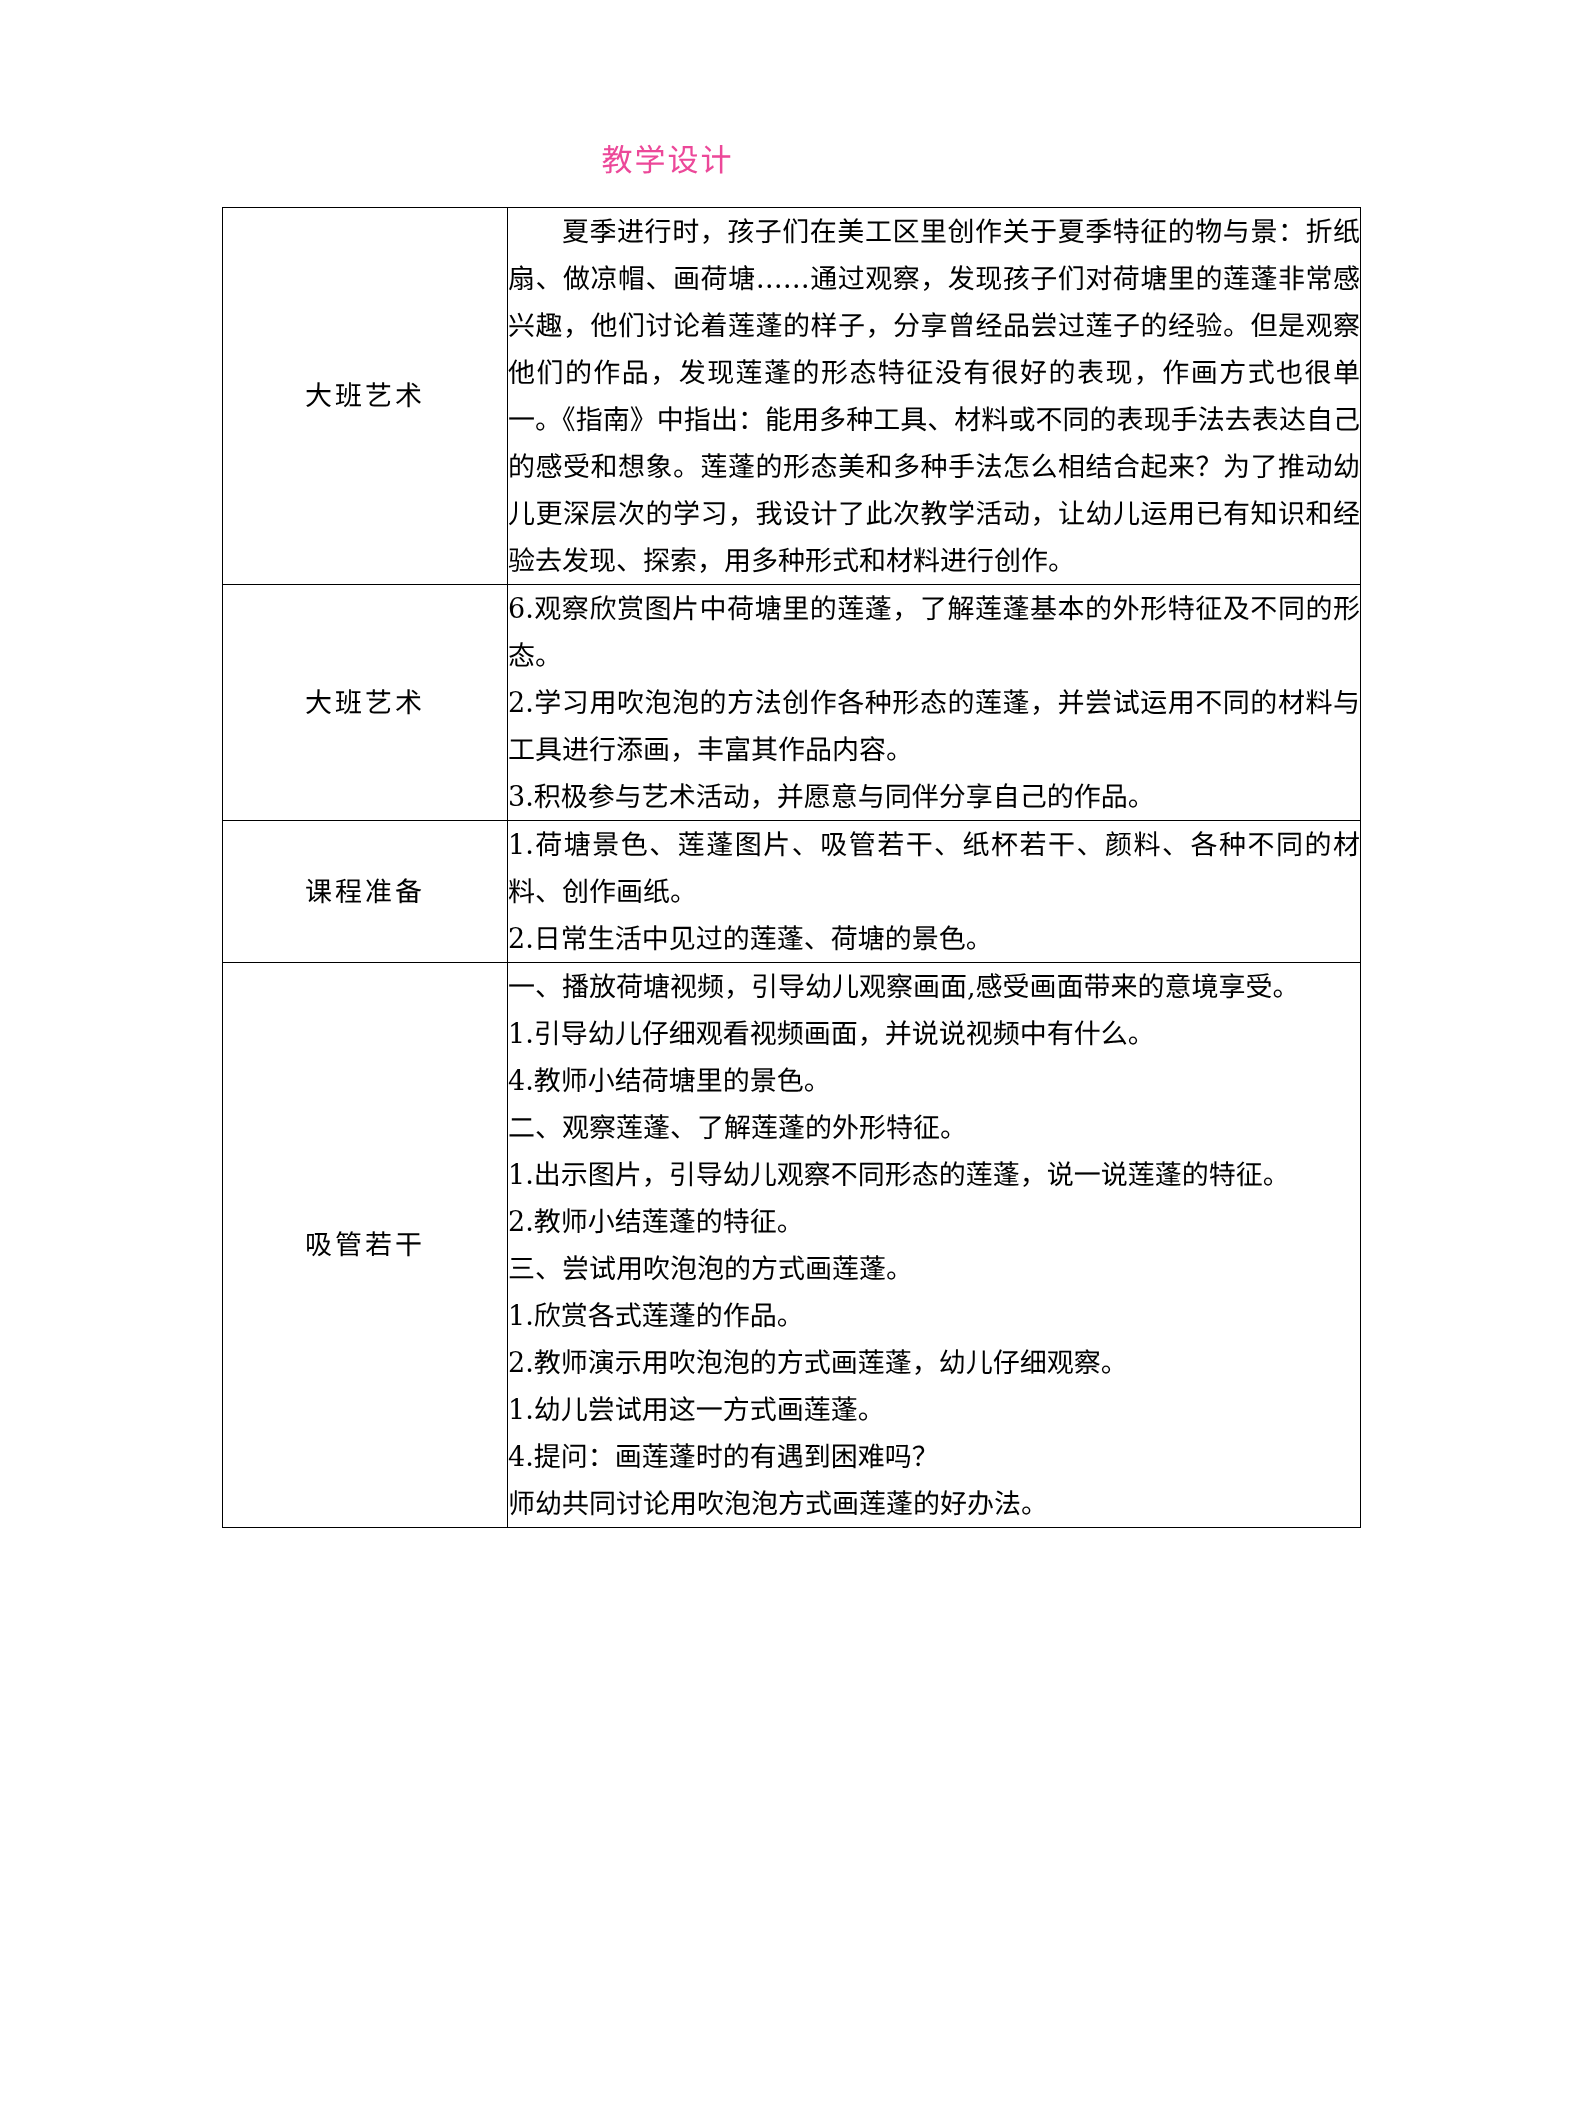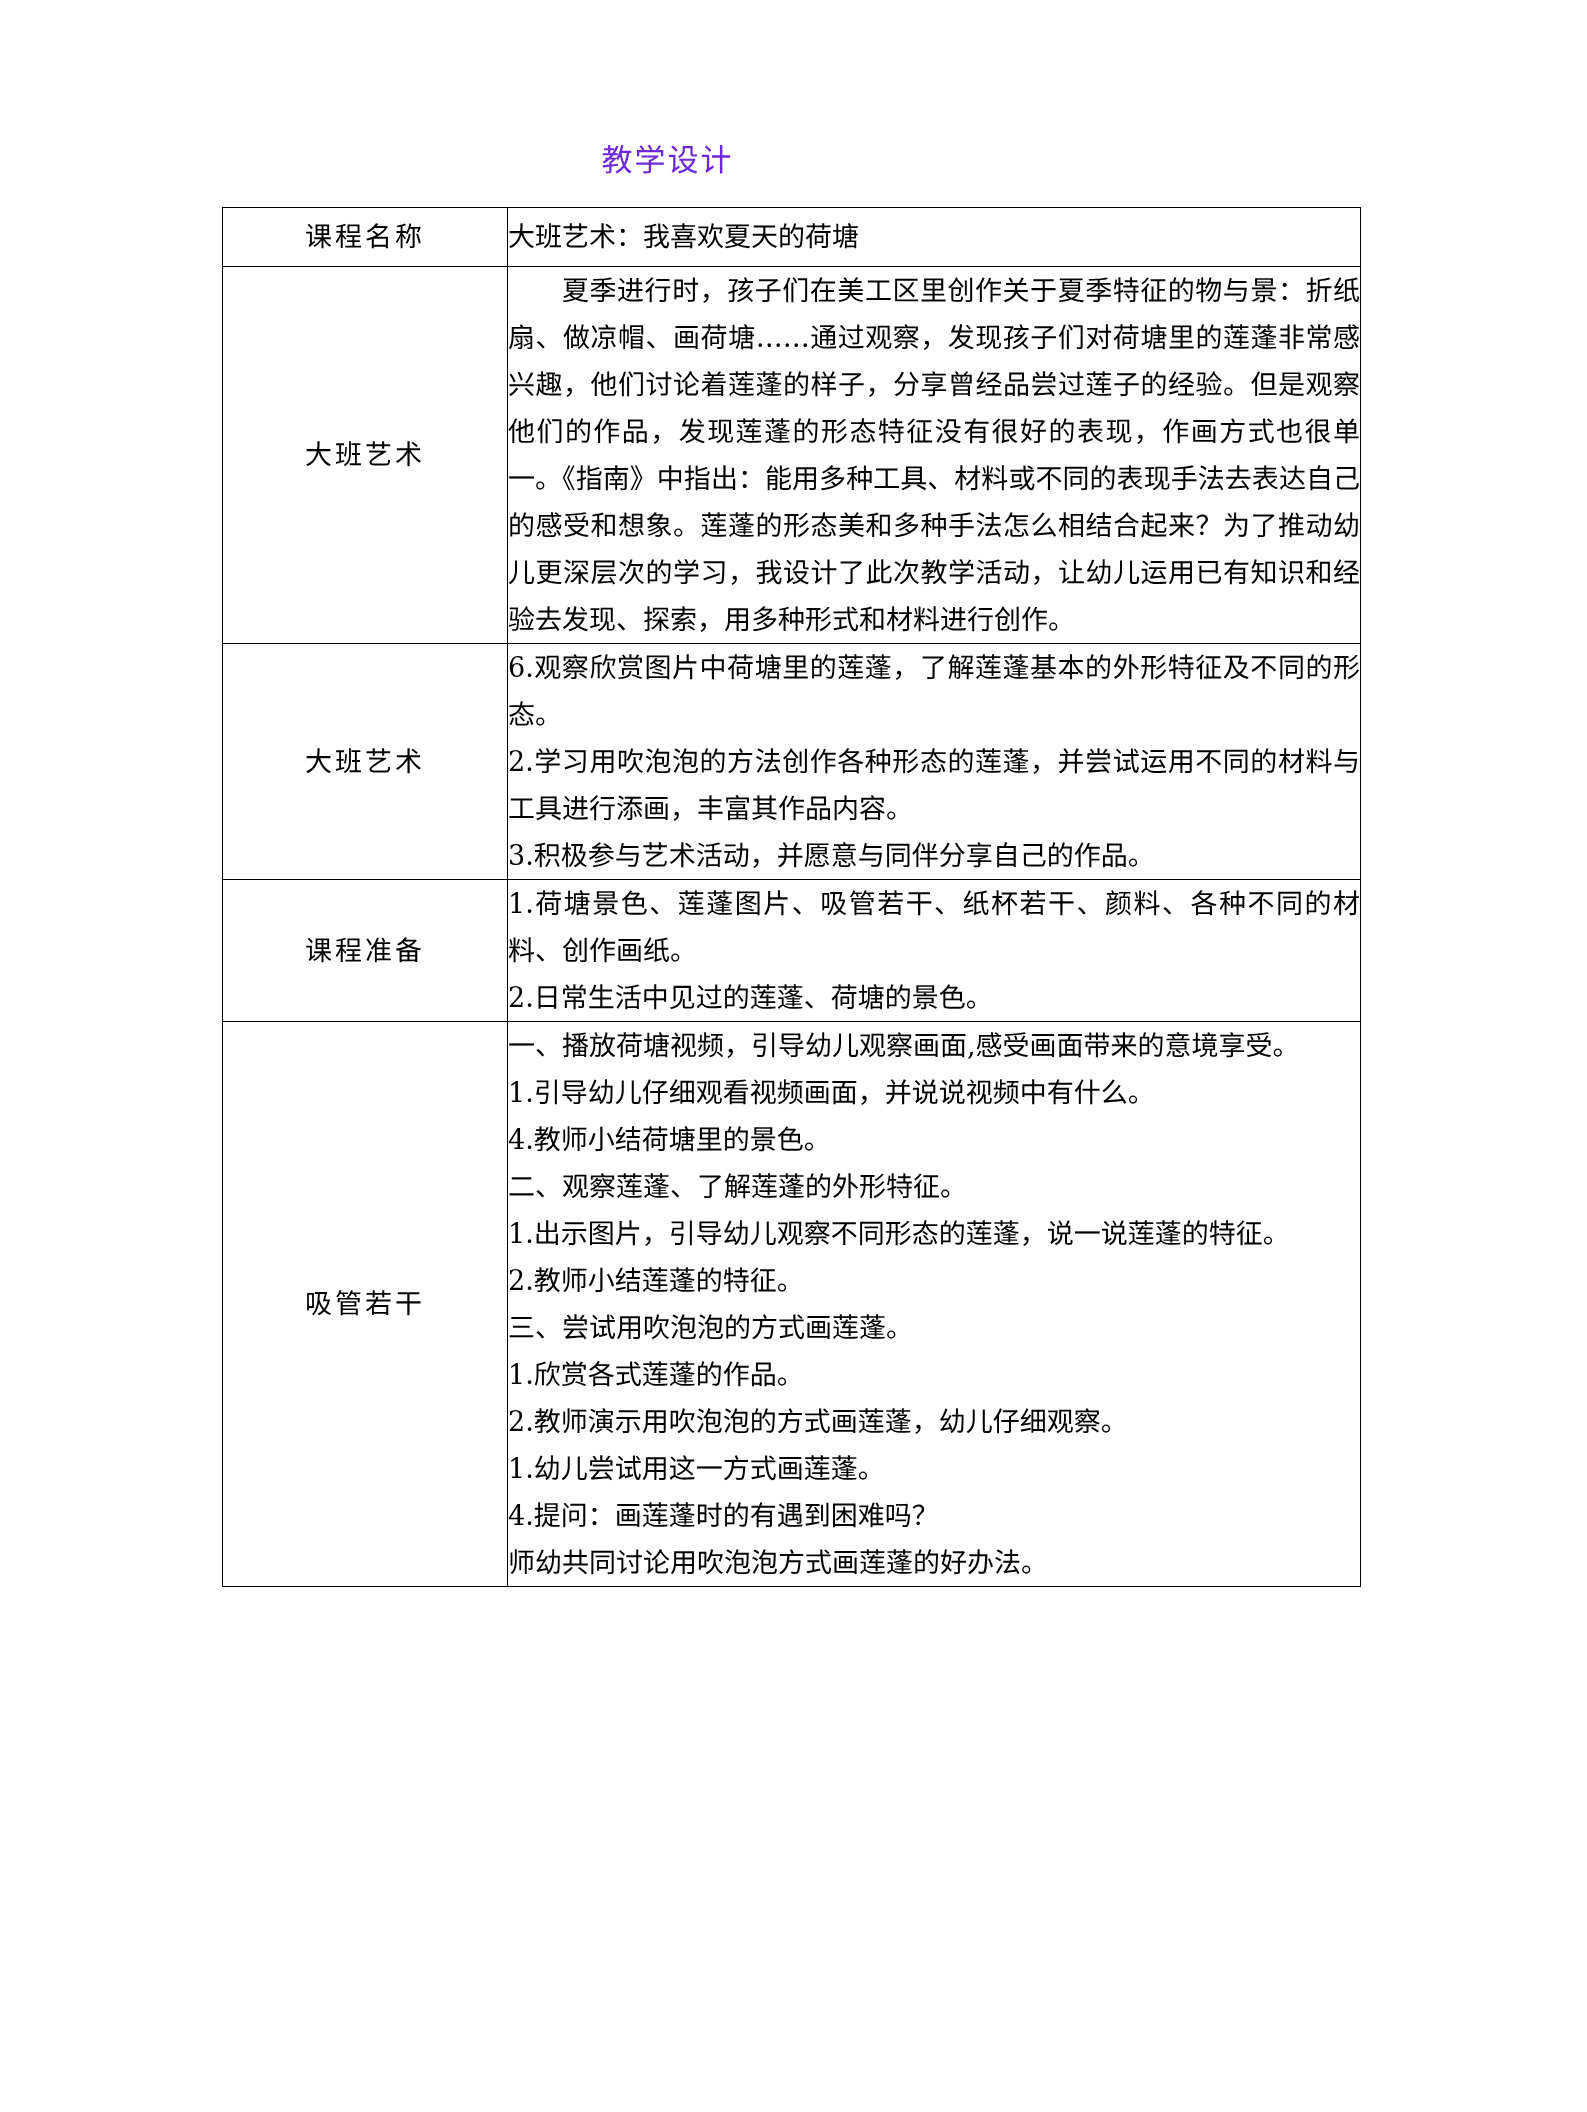--- a/index.html
+++ b/index.html
@@ -26,21 +26,21 @@
   .doc-title {
     position: absolute;
     top: 140px;
     left: 0;
     width: 1335px;
     text-align: center;
     font-size: 31px;
     line-height: 40px;
     letter-spacing: 2px;
     font-family: "DejaVu Serif", "Liberation Serif", serif;
-    color: #6d28d9;
+    color: #ec4899;
   }
   table.lesson-table {
     position: absolute;
     top: 207px;
     left: 222px;
     width: 1136px;
     border-collapse: collapse;
     table-layout: fixed;
   }
   table.lesson-table td {
@@ -86,26 +86,20 @@
 </head>
 <body>
 
 <div class="page">
 
   <div class="doc-title">教学设计</div>
 
   <table class="lesson-table">
     <tbody>
 
-      <tr>
-        <td class="label-cell">课程名称</td>
-        <td class="content-cell single-line">
-          <p class="para">大班艺术：我喜欢夏天的荷塘</p>
-        </td>
-      </tr>
 
       <tr>
         <td class="label-cell">大班艺术</td>
         <td class="content-cell">
           <p class="para indent">夏季进行时，孩子们在美工区里创作关于夏季特征的物与景：折纸扇、做凉帽、画荷塘……通过观察，发现孩子们对荷塘里的莲蓬非常感兴趣，他们讨论着莲蓬的样子，分享曾经品尝过莲子的经验。但是观察他们的作品，发现莲蓬的形态特征没有很好的表现，作画方式也很单一。《指南》中指出：能用多种工具、材料或不同的表现手法去表达自己的感受和想象。莲蓬的形态美和多种手法怎么相结合起来？为了推动幼儿更深层次的学习，我设计了此次教学活动，让幼儿运用已有知识和经验去发现、探索，用多种形式和材料进行创作。</p>
         </td>
       </tr>
 
       <tr>
         <td class="label-cell">大班艺术</td>

